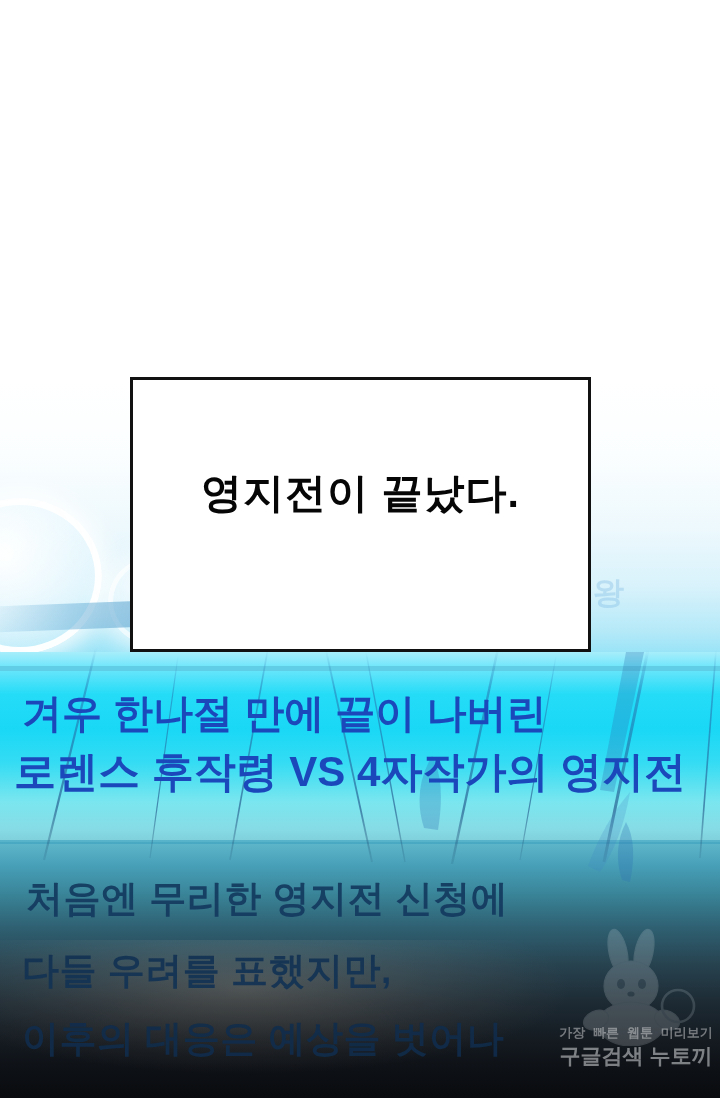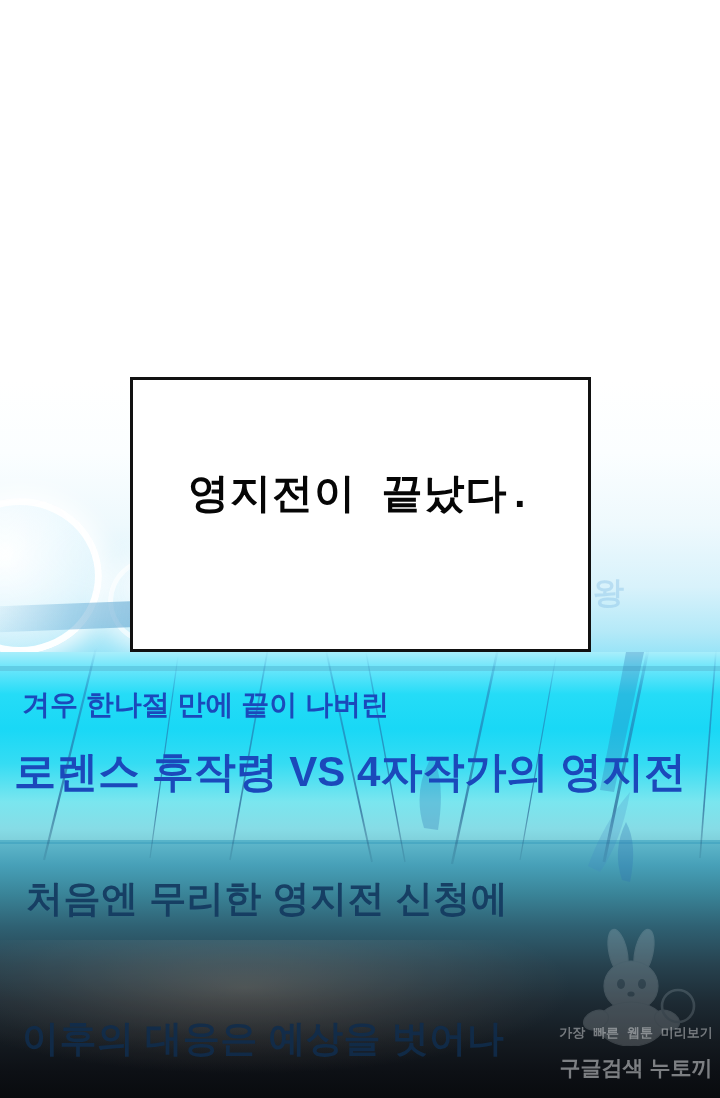--- a/index.html
+++ b/index.html
@@ -141,21 +141,21 @@
     background: #ffffff;
     border: 3px solid #111111;
     box-sizing: border-box;
     overflow: hidden;
     display: flex;
     align-items: flex-start;
     justify-content: center;
   }
   .panel-text {
     margin-top: 86px;
-    font-family: Liberation Mono, monospace;
+    font-family: Liberation Sans, sans-serif;
     font-size: 41px;
     font-weight: 700;
     letter-spacing: 1px;
     color: #060606;
     white-space: nowrap;
   }
 
   
   .ghost-line {
     position: absolute;
@@ -171,21 +171,21 @@
 
   
   .headline {
     position: absolute;
     font-family: "Liberation Sans", sans-serif;
     font-weight: 700;
     color: #1b49bb;
     white-space: nowrap;
     letter-spacing: 0px;
   }
-  .headline.h1 { left: 22px;  top: 686px; font-size: 28px; }
+  .headline.h1 { left: 22px;  top: 686px; font-size: 40px; }
   .headline.h2 { left: 14px;  top: 744px; font-size: 42px; text-align: center; }
 
   
   .narr {
     position: absolute;
     font-family: "Liberation Sans", sans-serif;
     font-weight: 700;
     white-space: nowrap;
     letter-spacing: 0.5px;
   }
@@ -203,21 +203,21 @@
   }
   .wm-top {
     font-family: Liberation Mono, monospace;
     font-size: 13px;
     font-weight: 700;
     color: rgba(212,214,216,0.50);
     letter-spacing: 0px;
     white-space: nowrap;
   }
   .wm-main {
-    margin-top: 12px;
+    margin-top: 0;
     font-family: "Liberation Sans", sans-serif;
     font-size: 21px;
     font-weight: 700;
     color: rgba(226,228,230,0.52);
     letter-spacing: 0px;
     white-space: nowrap;
   }
   .wm-mascot {
     position: absolute;
     left: 566px; top: 928px;
@@ -363,20 +363,21 @@
   <div class="ghost-line g2">다소 무리였던 것 아니냐며 왕</div>
 
   <div class="panel">
     <div class="panel-text">영지전이 끝났다.</div>
   </div>
 
   <div class="headline h1">겨우 한나절 만에 끝이 나버린</div>
   <div class="headline h2">로렌스 후작령 VS 4자작가의 영지전</div>
 
   <div class="narr n1">처음엔 무리한 영지전 신청에</div>
+  <div class="narr n2">다들 우려를 표했지만,</div>
   <div class="narr n3">이후의 대응은 예상을 벗어나</div>
 
   <svg class="wm-mascot" viewBox="0 0 136 118">
     <g fill="#dfe6ea" stroke="#cfd8dd" stroke-width="1.2">
       <ellipse cx="52" cy="24" rx="9" ry="23" transform="rotate(-12 52 24)"></ellipse>
       <ellipse cx="78" cy="24" rx="9" ry="23" transform="rotate(12 78 24)"></ellipse>
       <ellipse cx="65" cy="58" rx="27" ry="25"></ellipse>
       <ellipse cx="65" cy="96" rx="33" ry="22"></ellipse>
       <ellipse cx="30" cy="92" rx="13" ry="9" transform="rotate(-24 30 92)"></ellipse>
       <ellipse cx="101" cy="92" rx="13" ry="9" transform="rotate(24 101 92)"></ellipse>

